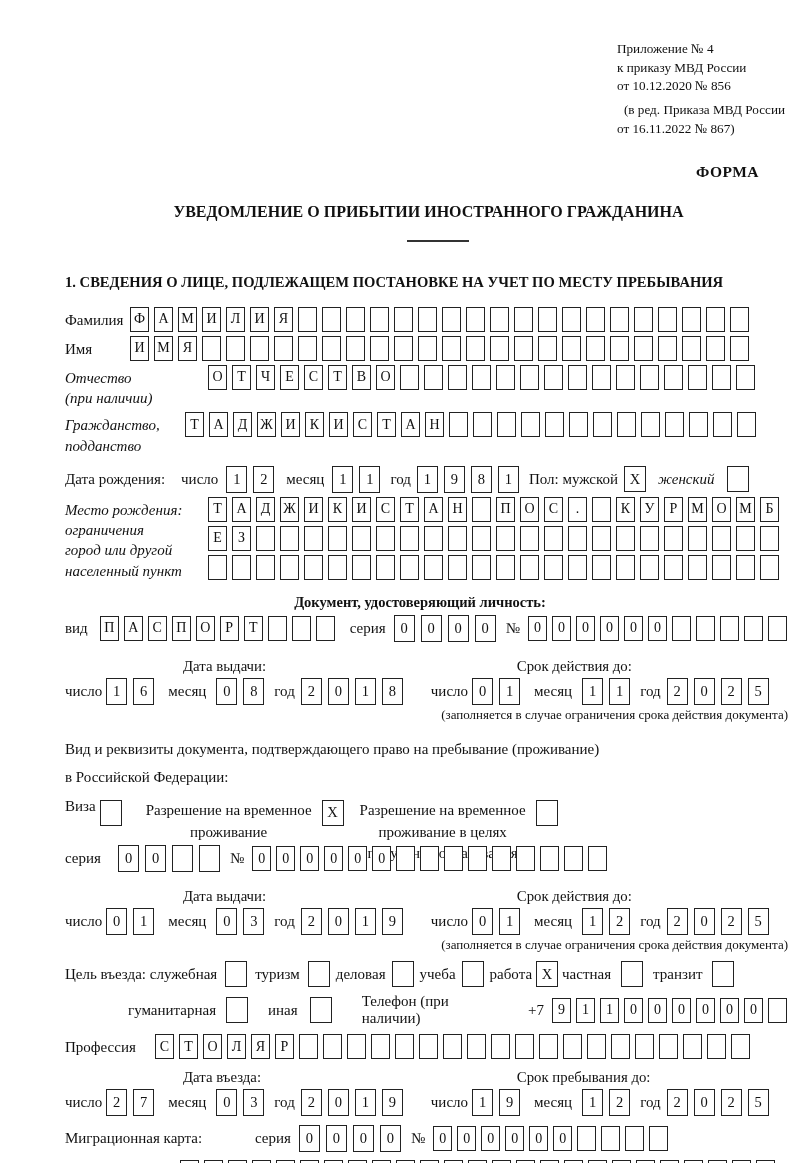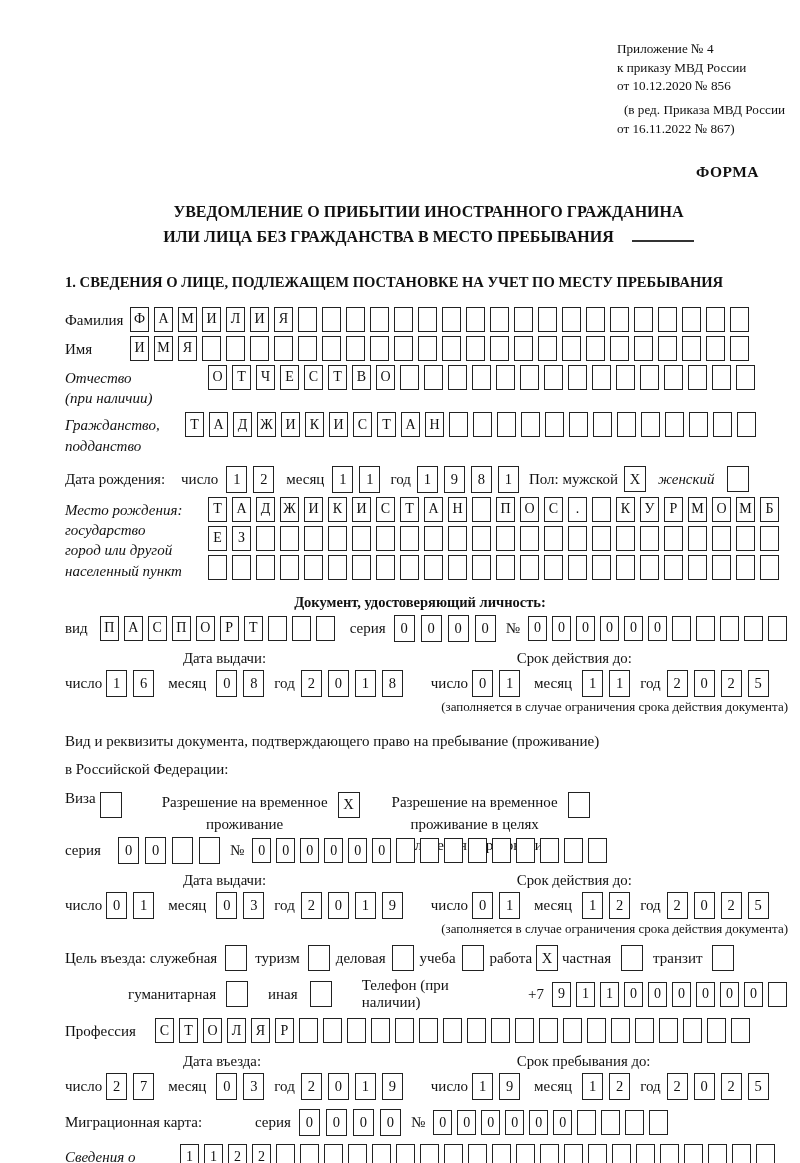--- a/index.html
+++ b/index.html
@@ -35,32 +35,32 @@
     flex:none; width:22px; height:26px; border:1.5px solid #222; background:#fff;
     display:inline-flex; align-items:center; justify-content:center; font-size:14.5px;
   }
 
   .doc-heading { text-align:center; font-weight:bold; font-size:14.5px; margin-top:10px; width:710px; }
 
   .inline { display:flex; align-items:center; }
   .gap4{margin-left:4px;} .gap6{margin-left:6px;} .gap8{margin-left:8px;} .gap10{margin-left:10px;}
   .gap12{margin-left:12px;font-style:italic;} .gap16{margin-left:16px;} .gap20{margin-left:20px;} .gap24{margin-left:24px;} .gap30{margin-left:30px;}
 
-  .dates-row { display:flex; margin-top:8px; }
+  .dates-row { display:flex; margin-top:16px; }
   .dg { flex:none; }
   .dg-head { font-size:14.8px; }
   .dg-head.ctr1 { margin-left:118px; }
   .dg-head.ctr2 { margin-left:86px; }
   .dg-line { display:flex; align-items:center; margin-top:3px; }
   .dg-right { margin-left:22px; }
   .note-right { text-align:right; font-size:13px; padding-right:4px; margin-top:2px; width:727px; }
 
   .para { margin-top:12px; line-height:1.9; font-size:15px; }
 
-  .cbrow { display:flex; align-items:flex-start; margin-top:6px;gap:16px; }
+  .cbrow { display:flex; align-items:flex-start; margin-top:6px; }
   .cb-item { display:flex; align-items:flex-start; }
   .cb-label-ctr { text-align:center; line-height:1.45; padding-top:2px; }
   .cb-item .checkbox { margin-top:2px; }
 
   .reps { display:flex; align-items:flex-start; margin-top:8px; }
 </style>
 </head>
 <body>
 
 <div class="page">
@@ -71,21 +71,21 @@
     <div>от 10.12.2020 № 856</div>
     <div class="amend">(в ред. Приказа МВД России</div>
     <div>от 16.11.2022 № 867)</div>
   </div>
 
   <div class="form-word">ФОРМА</div>
 
   <div class="title">
     <div>УВЕДОМЛЕНИЕ О ПРИБЫТИИ ИНОСТРАННОГО ГРАЖДАНИНА</div>
     <div>
-      <span>ИЛИ ЛИЦА БЕЗ ГРАЖДАНСТВА В МЕСТО ПРЕБЫВАНИЯ</span><span class="blank-line"></span>
+      <span class="blank-line"></span>
     </div>
   </div>
 
   <div class="sec1">1. СВЕДЕНИЯ О ЛИЦЕ, ПОДЛЕЖАЩЕМ ПОСТАНОВКЕ НА УЧЕТ ПО МЕСТУ ПРЕБЫВАНИЯ</div>
 
   <div class="frow" style="margin-top:16px;">
     <span class="flabel w65">Фамилия</span>
     <span class="cells">
         <span class="cell">Ф</span>
         <span class="cell">А</span>
@@ -234,21 +234,21 @@
       </span>
     <span class="gap4">Пол: мужской</span>
     <span class="checkbox gap6">X</span>
     <span class="gap12">женский</span>
     <span class="checkbox gap12"></span>
   </div>
 
   <div class="frow" style="margin-top:4px;">
     <span class="lblcol w143">
       <div>Место рождения:</div>
-      <div>государство</div>
+      <div>ограничения</div>
       <div>город или другой</div>
       <div>населенный пункт</div>
     </span>
     <span class="cellrows">
       <span class="cells">
           <span class="cell">Т</span>
           <span class="cell">А</span>
           <span class="cell">Д</span>
           <span class="cell">Ж</span>
           <span class="cell">И</span>

